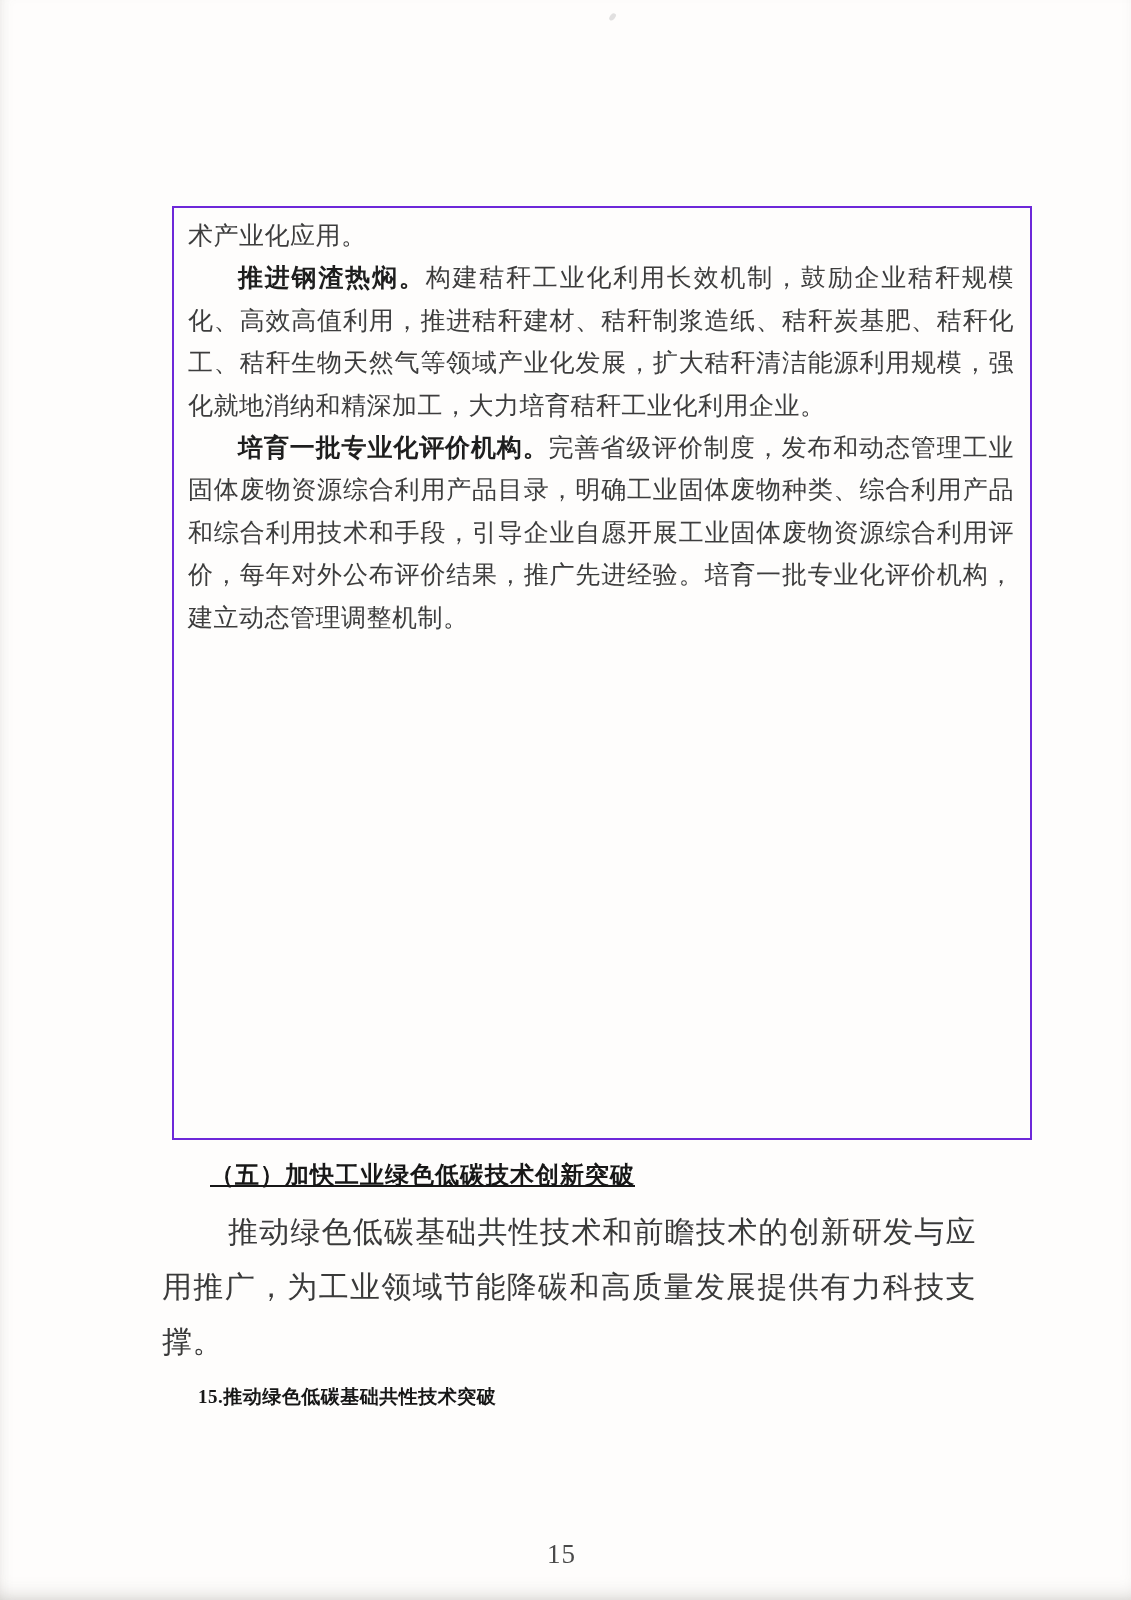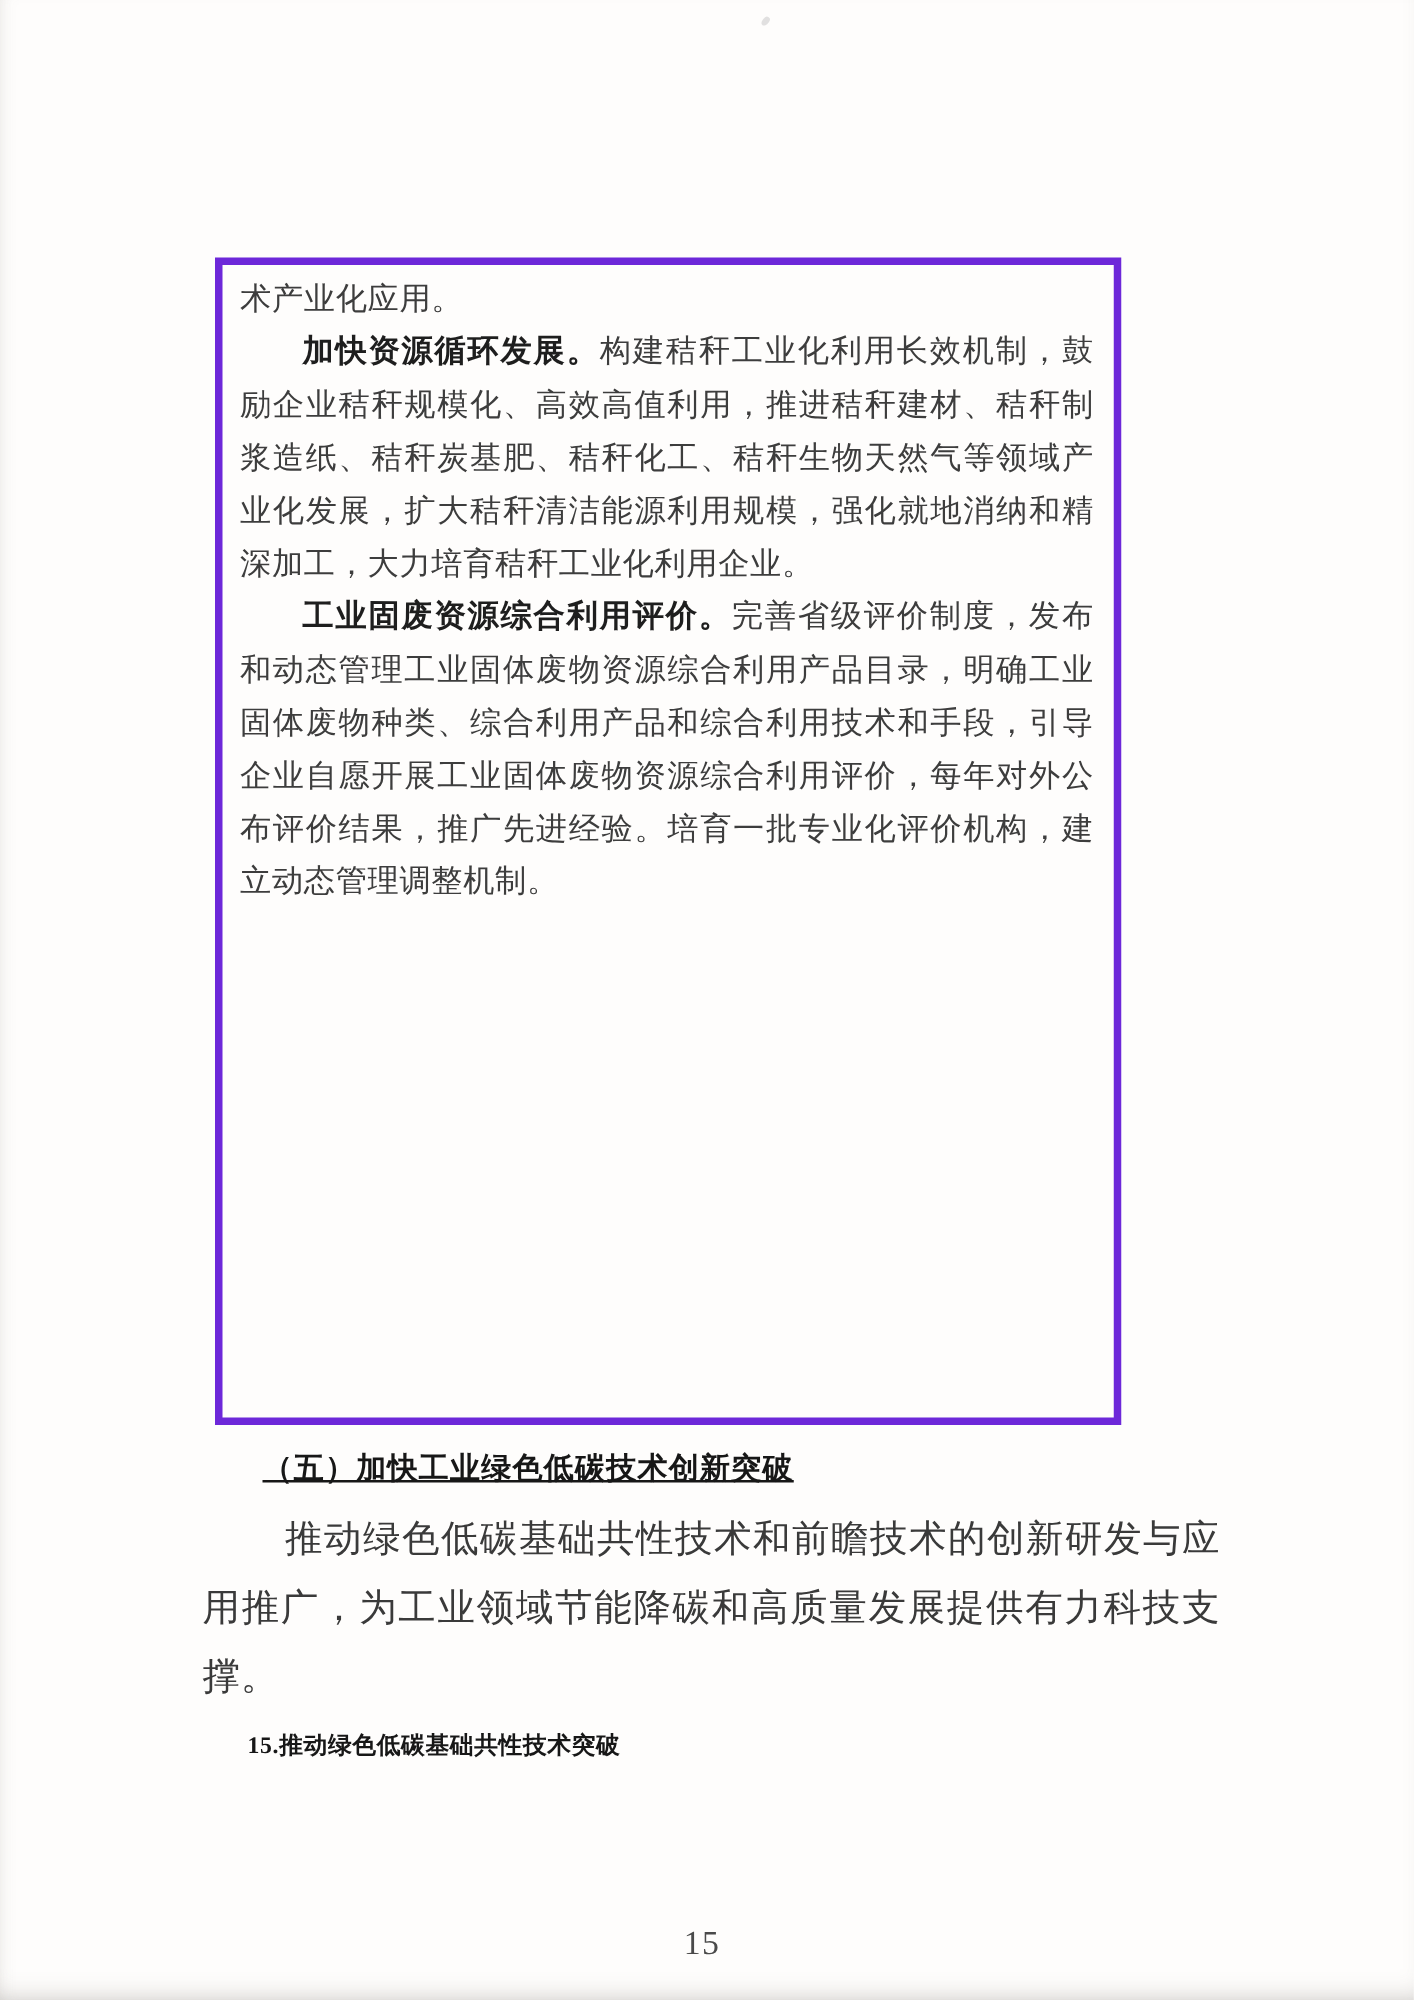--- a/index.html
+++ b/index.html
@@ -29,23 +29,23 @@
     height: 8px;
     background: #c9c9c9;
     border-radius: 50% 40% 60% 50%;
     transform: rotate(35deg);
     opacity: 0.55;
   }
   .text-box {
     position: absolute;
     left: 172px;
     top: 206px;
-    width: 725px;
+    width: 860px;
     height: 934px;
-    border: 6px solid #6d28d9;
+    border: 2px solid #6d28d9;
     box-sizing: border-box;
     padding: 7px 16px 0 14px;
   }
   .text-box p {
     margin: 0;
     font-size: 25px;
     line-height: 42.4px;
     text-align: justify;
     text-justify: inter-ideograph;
     letter-spacing: 0.5px;
@@ -108,23 +108,23 @@
 </head>
 <body>
 
 <div class="page-sheet"></div>
 <div class="scan-speck"></div>
 
 <div class="text-box">
   <p><span>术产业化应用。</span></p>
 
 
-  <p class="indent"><b class="lead">加快资源循环发展。</b><span>构建秸秆工业化利用长效机制，鼓励企业秸秆规模化、高效高值利用，推进秸秆建材、秸秆制浆造纸、秸秆炭基肥、秸秆化工、秸秆生物天然气等领域产业化发展，扩大秸秆清洁能源利用规模，强化就地消纳和精深加工，大力培育秸秆工业化利用企业。</span></p>
+  <p class="indent"><b class="lead">推进钢渣热焖。</b><span>构建秸秆工业化利用长效机制，鼓励企业秸秆规模化、高效高值利用，推进秸秆建材、秸秆制浆造纸、秸秆炭基肥、秸秆化工、秸秆生物天然气等领域产业化发展，扩大秸秆清洁能源利用规模，强化就地消纳和精深加工，大力培育秸秆工业化利用企业。</span></p>
 
-  <p class="indent"><b class="lead">工业固废资源综合利用评价。</b><span>完善省级评价制度，发布和动态管理工业固体废物资源综合利用产品目录，明确工业固体废物种类、综合利用产品和综合利用技术和手段，引导企业自愿开展工业固体废物资源综合利用评价，每年对外公布评价结果，推广先进经验。培育一批专业化评价机构，建立动态管理调整机制。</span></p>
+  <p class="indent"><b class="lead">培育一批专业化评价机构。</b><span>完善省级评价制度，发布和动态管理工业固体废物资源综合利用产品目录，明确工业固体废物种类、综合利用产品和综合利用技术和手段，引导企业自愿开展工业固体废物资源综合利用评价，每年对外公布评价结果，推广先进经验。培育一批专业化评价机构，建立动态管理调整机制。</span></p>
 
 </div>
 
 <div class="below-box">
   <h2 class="section-heading">（五）加快工业绿色低碳技术创新突破</h2>
 
   <p class="outer-para">推动绿色低碳基础共性技术和前瞻技术的创新研发与应用推广，为工业领域节能降碳和高质量发展提供有力科技支撑。</p>
 
   <h3 class="subsection-heading">15.推动绿色低碳基础共性技术突破</h3>
 

